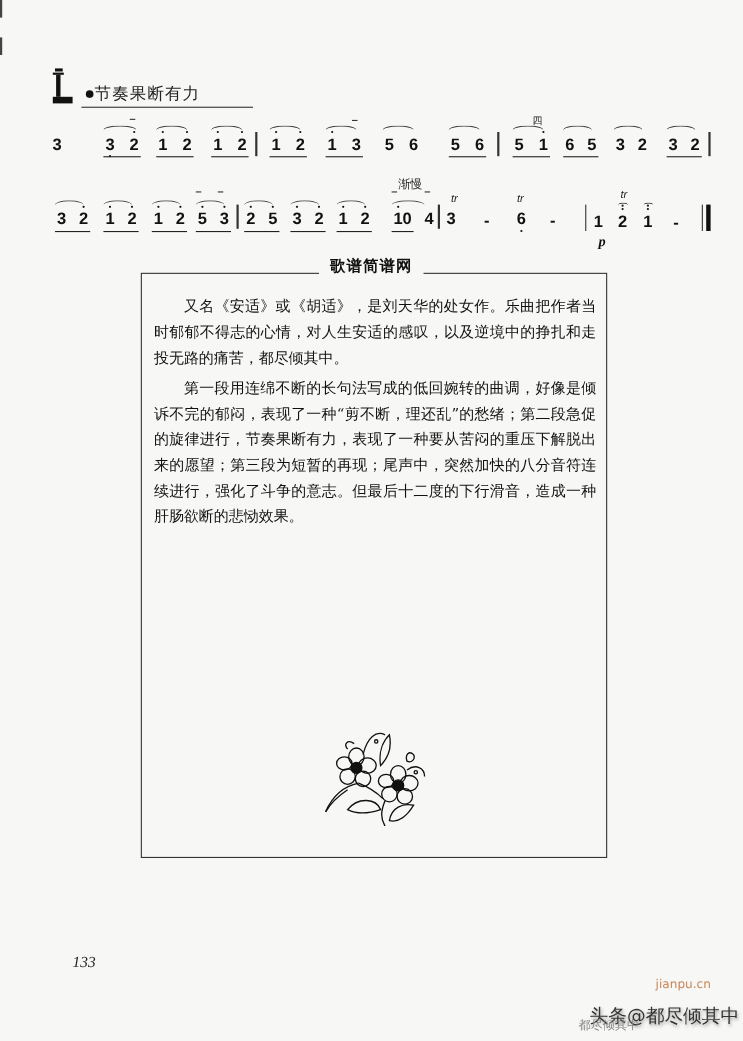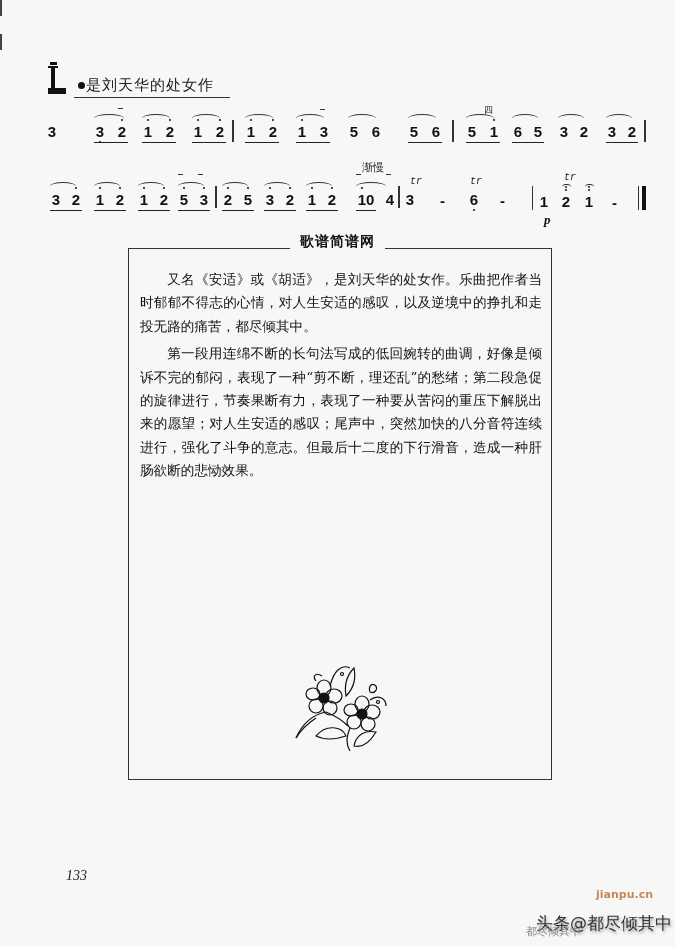--- a/index.html
+++ b/index.html
@@ -28,21 +28,21 @@
     font-size:15px; line-height:16px; width:12px; text-align:center; color:#111;
   }
   .note .dot-above { position:absolute; left:5px; top:-5px; width:2px; height:2px; background:#111; border-radius:50%; }
   .note .dot-below { position:absolute; left:5px; top:17px; width:2px; height:2px; background:#111; border-radius:50%; }
   .uline { position:absolute; height:1px; background:#222; }
   .slur { position:absolute; height:8px; border-top:1.3px solid #333; border-radius:50% 50% 0 0; }
   .barline { position:absolute; width:1.5px; height:22px; background:#333; }
   .final-bar { position:absolute; width:4px; height:24px; background:#111; }
   .thin-bar { position:absolute; width:1px; height:24px; background:#333; }
   .small-mark { position:absolute; font-size:9px; color:#222; font-family:"DejaVu Serif", serif; }
-  .tr-mark { position:absolute; font-size:10px; font-style:italic; font-family:Liberation Mono, monospace; color:#222; }
+  .tr-mark { position:absolute; font-size:10px; font-style:italic; font-family:Liberation Sans, sans-serif; color:#222; }
   .dash { position:absolute; font-size:15px; font-weight:bold; font-family:"Liberation Sans", sans-serif; }
   .fermata { position:absolute; width:9px; height:5px; border-top:1.2px solid #222; border-radius:50% 50% 0 0; }
   .fermata::after { content:""; position:absolute; left:3px; top:1px; width:2px; height:2px; background:#222; border-radius:50%; }
   .dyn { position:absolute; font-style:italic; font-family:"Liberation Serif", serif; font-size:13px; font-weight:bold; }
   .tempo { position:absolute; font-size:11px; color:#222; font-family:Liberation Sans, sans-serif; }
   .accent-dash { position:absolute; width:5px; height:1px; background:#333; }
 
   
   .notes-box {
     left:128px; top:248px; width:424px; height:532px;
@@ -63,36 +63,36 @@
 
   .flower { left:286px; top:656px; width:110px; height:95px; }
 
   .page-number { left:66px; top:868px; font-size:14px; font-family:"Liberation Serif", serif; font-style:italic; color:#222; }
 
   .watermark-main {
     left:536px; top:912px; font-size:17px; color:#333;
     text-shadow:1px 2px 3px #999; font-family:"DejaVu Sans", sans-serif;
   }
   .watermark-sub { left:526px; top:924px; font-size:11px; color:#888; font-family:"DejaVu Sans", sans-serif; }
-  .watermark-site { left:596px; top:888px; font-size:11px; color:#c8875a; font-family:"DejaVu Sans", sans-serif;font-weight:bold; }
+  .watermark-site { left:596px; top:888px; font-size:11px; color:#c8875a; font-family:"DejaVu Sans", sans-serif; }
 </style>
 </head>
 <body>
 
 <div class="abs left-edge-mark"></div>
 <div class="abs left-edge-mark2"></div>
 
 <svg class="abs header-logo" viewBox="0 0 24 34">
   <rect x="6" y="0" width="7" height="3" fill="#111"></rect>
   <rect x="4" y="4" width="10" height="2" fill="#111"></rect>
   <rect x="7" y="6" width="4" height="20" fill="#111"></rect>
   <rect x="4" y="26" width="18" height="6" fill="#111"></rect>
 </svg>
 <div class="abs header-dot"></div>
-<div class="abs header-title">是刘天华的处女作</div>
+<div class="abs header-title">节奏果断有力</div>
 <div class="abs header-rule"></div>
 
 <div class="staff-line" style="top:110px;">
   <div class="note" style="left:46px;top:14px;">3</div>
 
   <div class="slur" style="left:94px;top:4px;width:30px;"></div>
   <div class="accent-dash" style="left:118px;top:-2px;"></div>
   <div class="note" style="left:94px;top:14px;"><span>3</span><i class="dot-below"></i></div>
   <div class="note" style="left:116px;top:14px;"><span>2</span><i class="dot-above"></i></div>
   <div class="uline" style="left:94px;top:32px;width:34px;"></div>
@@ -224,21 +224,21 @@
   <div class="dash" style="left:612px;top:24px;">-</div>
 
   <div class="final-bar" style="left:642px;top:16px;"></div>
   <div class="thin-bar" style="left:638px;top:16px;"></div>
 </div>
 
 <div class="abs notes-box"></div>
 <div class="abs notes-title"><span>歌谱简谱网</span></div>
 <div class="abs notes-text">
   <p>又名《安适》或《胡适》，是刘天华的处女作。乐曲把作者当时郁郁不得志的心情，对人生安适的感叹，以及逆境中的挣扎和走投无路的痛苦，都尽倾其中。</p>
-  <p>第一段用连绵不断的长句法写成的低回婉转的曲调，好像是倾诉不完的郁闷，表现了一种“剪不断，理还乱”的愁绪；第二段急促的旋律进行，节奏果断有力，表现了一种要从苦闷的重压下解脱出来的愿望；对人生安适的感叹；尾声中，突然加快的八分音符连续进行，强化了斗争的意志。但最后十二度的下行滑音，造成一种肝肠欲断的悲恸效果。</p>
+  <p>第一段用连绵不断的长句法写成的低回婉转的曲调，好像是倾诉不完的郁闷，表现了一种“剪不断，理还乱”的愁绪；第二段急促的旋律进行，节奏果断有力，表现了一种要从苦闷的重压下解脱出来的愿望；第三段为短暂的再现；尾声中，突然加快的八分音符连续进行，强化了斗争的意志。但最后十二度的下行滑音，造成一种肝肠欲断的悲恸效果。</p>
 </div>
 
 <svg class="abs flower" viewBox="0 0 110 95" fill="none" stroke="#111" stroke-width="1.2">
 
   <g transform="translate(38,42)">
     <ellipse cx="0" cy="-10" rx="7" ry="8"></ellipse>
     <ellipse cx="10" cy="-2" rx="8" ry="7"></ellipse>
     <ellipse cx="6" cy="10" rx="7" ry="7"></ellipse>
     <ellipse cx="-8" cy="8" rx="7" ry="7"></ellipse>
     <ellipse cx="-11" cy="-4" rx="7" ry="6"></ellipse>

